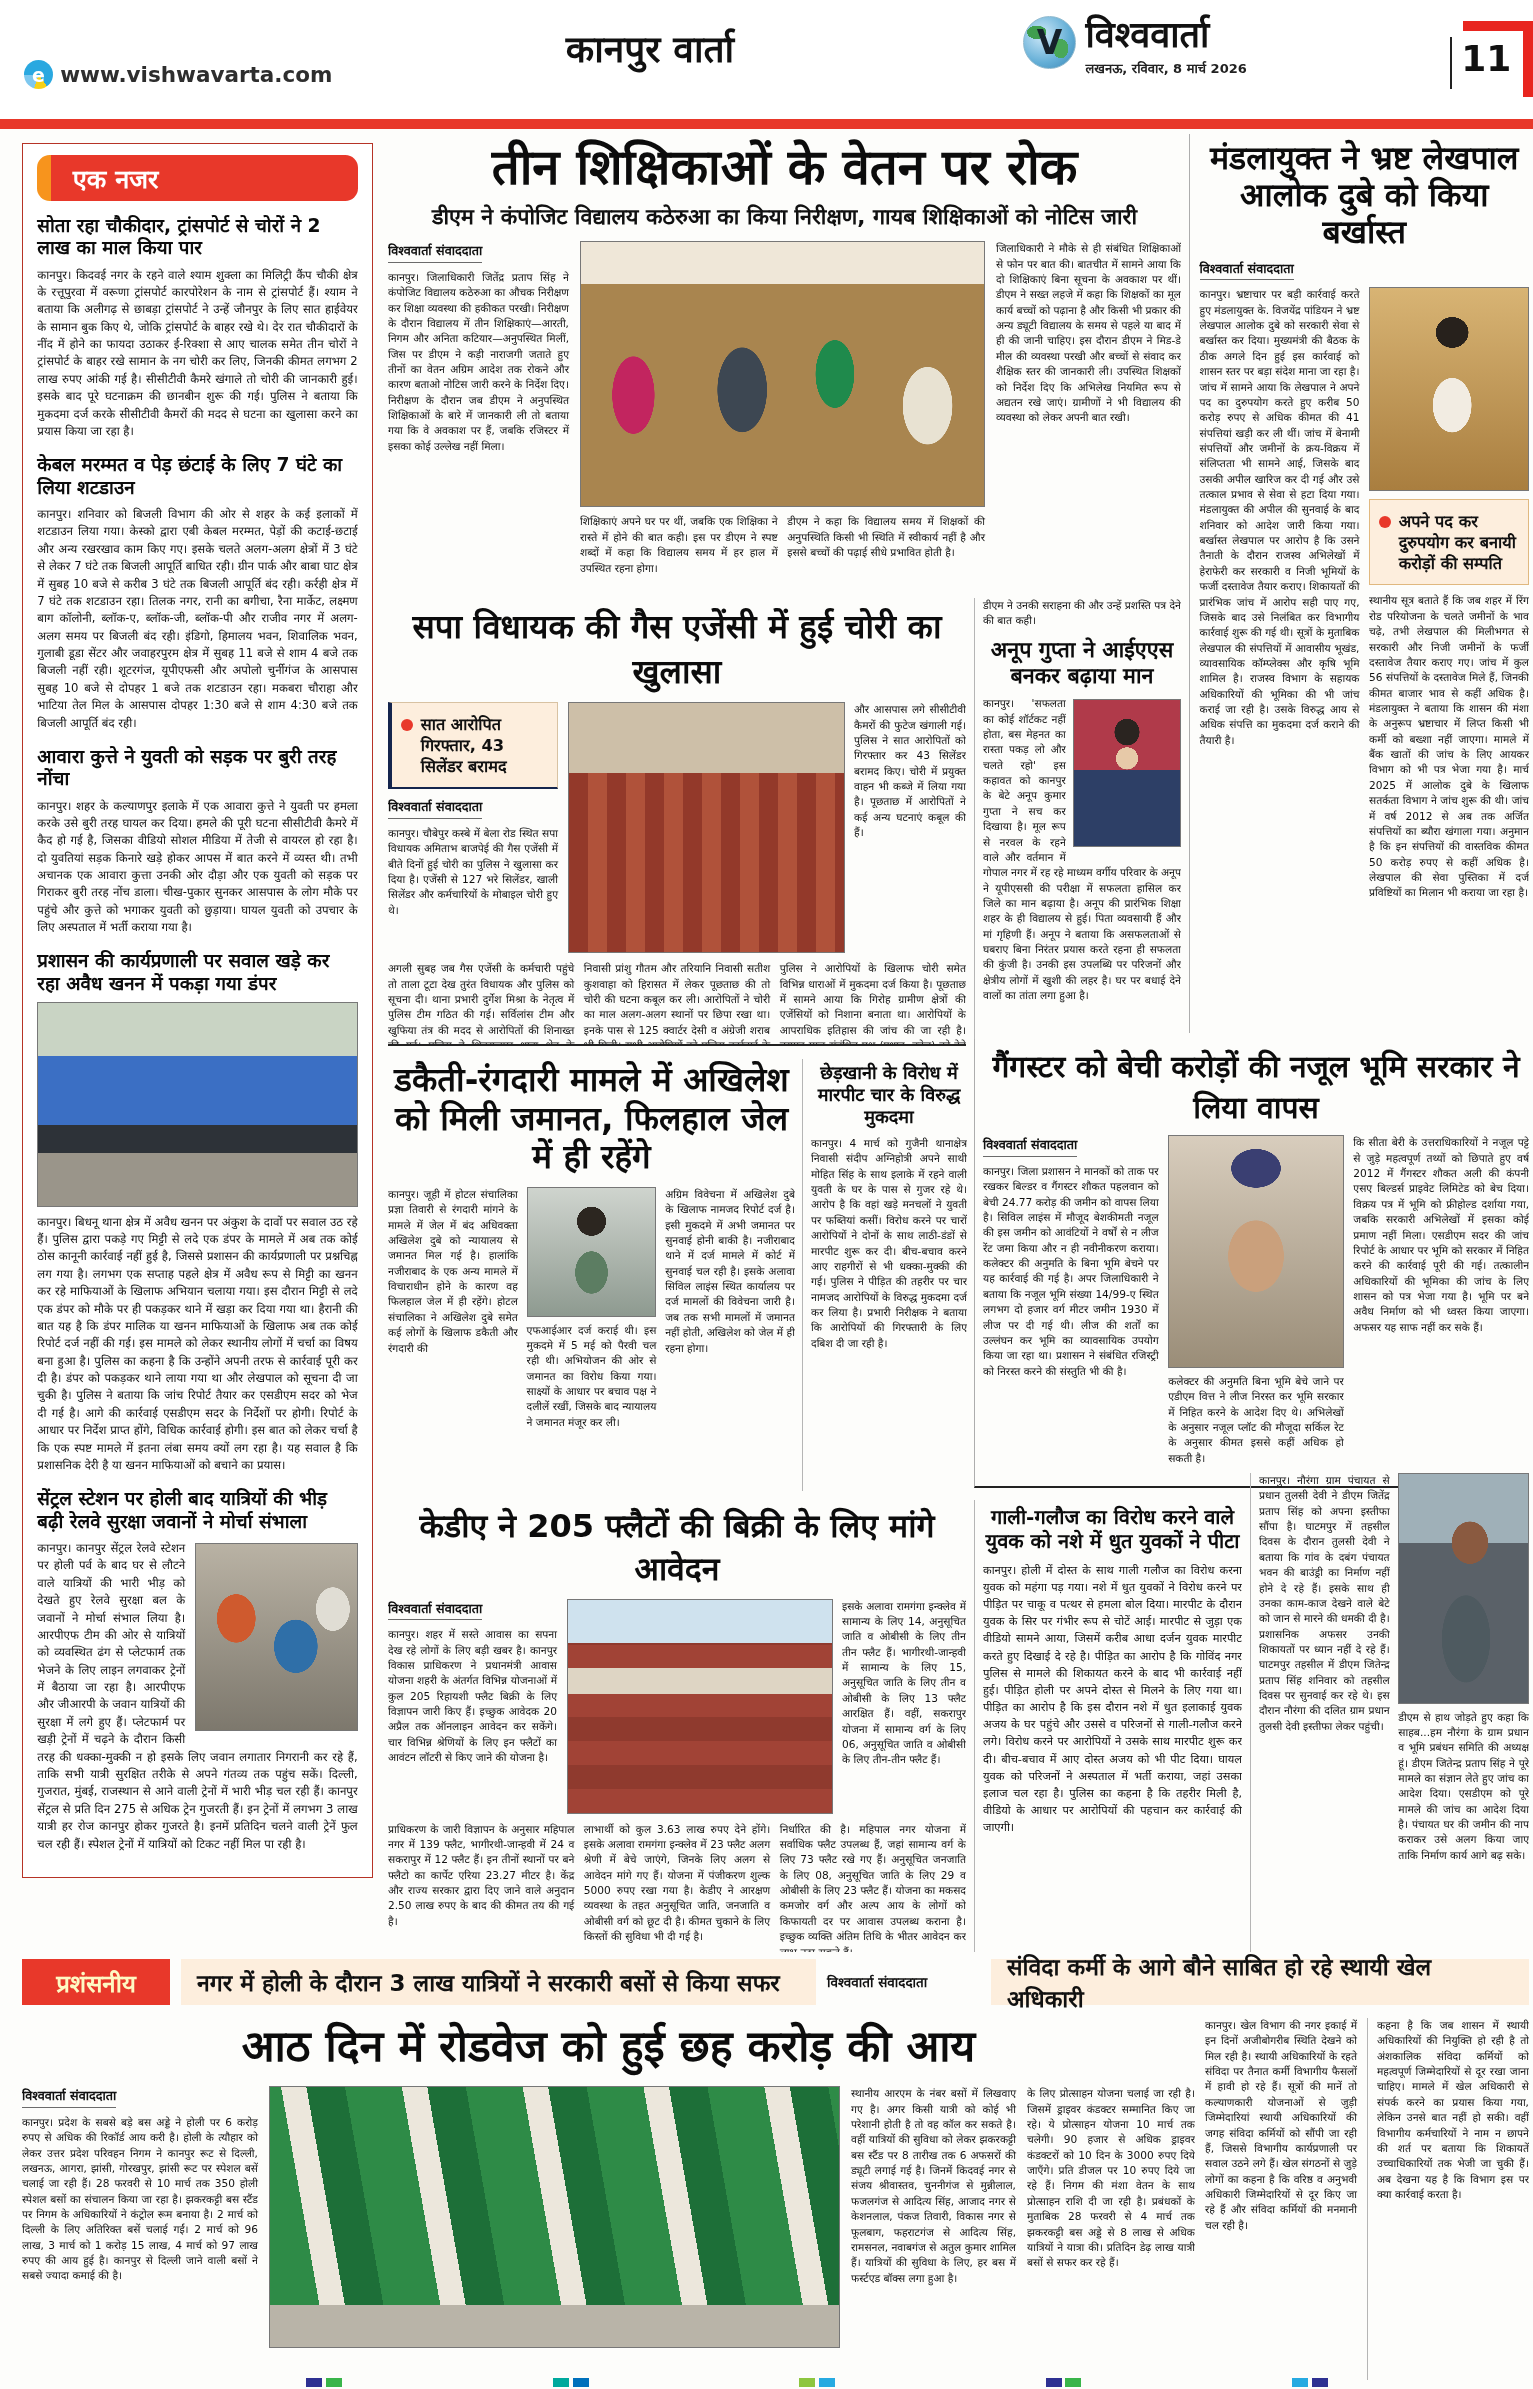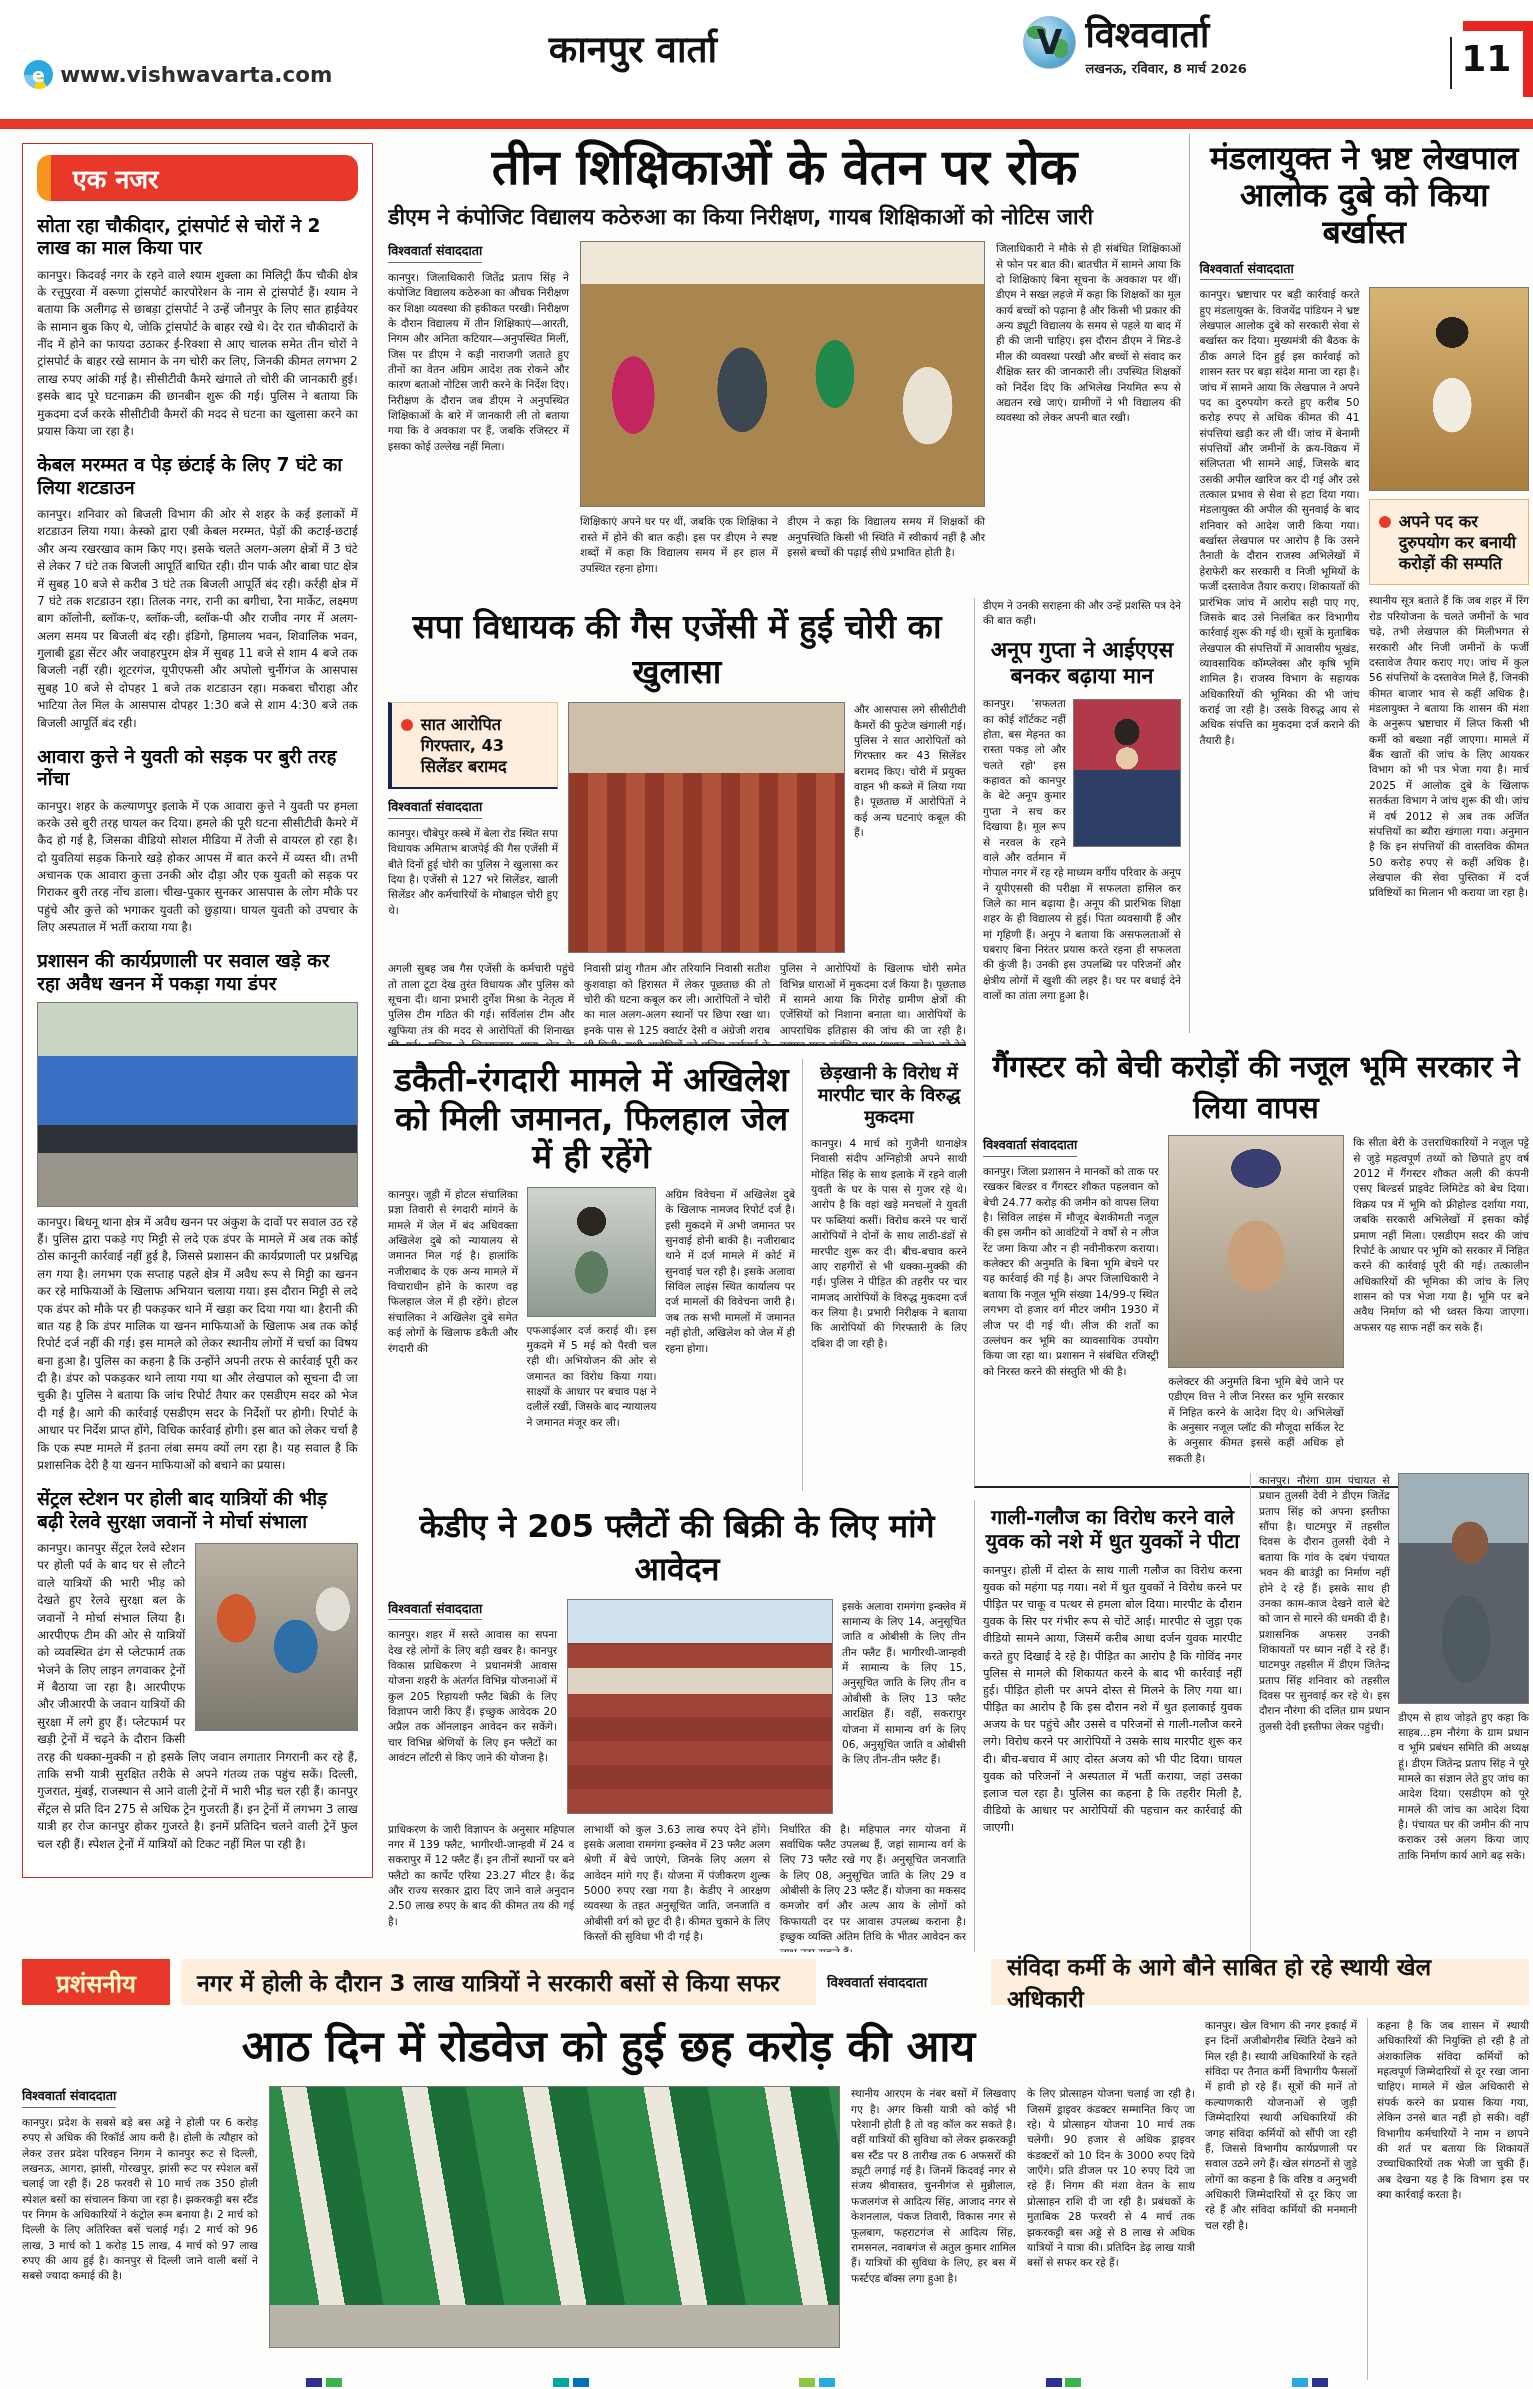--- a/index.html
+++ b/index.html
@@ -6,21 +6,21 @@
   .page{position:relative;width:1533px;height:2389px;background:#fdfdfb;font-family:"DejaVu Sans",sans-serif;color:#111;overflow:hidden;margin:0 auto}
   .b{font-size:10.6px;line-height:1.45;text-align:justify;margin:0 0 6.4px}
   h1,h2,h3{margin:0;font-weight:bold;color:#0c0c0c}
   .byline{font-weight:bold;font-size:12.7px;border-bottom:1.6px solid #6b6b6b;display:inline-block;padding-bottom:2.4px;margin:0 0 7.2px}
   .ph{border:0.8px solid #777;box-sizing:border-box}
   .dot{width:12px;height:12px;border-radius:50%;background:#e8382a;flex:none;margin-top:5.6px}
   
   .hdr{position:absolute;left:0;top:0;width:1533px;height:119px;background:#fff}
   .site{position:absolute;left:24px;top:60px;display:flex;align-items:center;gap:7.2px;font-size:21.5px;font-weight:bold;color:#2e2e2e}
   .site-icon{width:29px;height:29px;border-radius:50%;background:conic-gradient(#2aa8e0 0 40%,#f7d117 40% 55%,#7ec8ef 55% 75%,#2aa8e0 75%);color:#fff;font-size:19px;display:flex;align-items:center;justify-content:center;font-weight:bold}
-  .sec-title{position:absolute;left:291px;top:22px;width:684px;text-align:center;font-size:37px;font-weight:bold}
+  .sec-title{position:absolute;left:308px;top:22px;width:684px;text-align:center;font-size:37px;font-weight:bold}
   .brand{position:absolute;left:1023px;top:16px;display:flex;gap:9.5px;align-items:flex-start}
   .brand-logo{width:51px;height:51px;border-radius:50%;color:#15212b;font-size:33px;font-weight:bold;display:flex;align-items:center;justify-content:center;border:1.6px solid #8fb9ce;background:radial-gradient(16px 11px at 25% 30%,#3f9e4f 0 60%,transparent 61%),radial-gradient(12.7px 16px at 72% 62%,#49a858 0 60%,transparent 61%),radial-gradient(circle at 35% 35%,#cfe9f9,#63aed6 60%,#3a84b4)}
   .brand-name{font-size:36px;font-weight:bold;line-height:1.05}
   .edition{font-size:13px;margin-top:5.6px;font-weight:bold;color:#222}
   .pg-wrap{position:absolute;right:0;top:17.5px;width:86px;height:83px}
   .pg-top{position:absolute;right:0;top:3.2px;width:70px;height:10.3px;background:#e8251f}
   .pg-side{position:absolute;right:0;top:3.2px;width:10.3px;height:76px;background:#e8251f}
   .pg-line{position:absolute;left:3.2px;top:19px;width:2px;height:52px;background:#222}
   .pg{position:absolute;left:14.3px;top:20.7px;font-size:36px;font-weight:bold}
   .red-rule{position:absolute;left:0;top:119px;width:1533px;height:9.5px;background:#e8382a}
@@ -29,21 +29,21 @@
   .eye{display:flex;height:46px;border-radius:12.7px;overflow:hidden;margin-bottom:3.2px}
   .eye-accent{width:13.5px;background:#f7941d}
   .eye-main{flex:1;background:#e8382a;color:#fff;font-size:25.4px;font-weight:bold;display:flex;align-items:center;padding-left:22px}
   .sb h3{font-size:18.7px;line-height:1.22;margin:13.5px 0 6.4px}
   .sb .b{font-size:11.6px;line-height:1.5}
   .ph-truck{width:100%;height:205px;margin:3.2px 0 6.4px;background:linear-gradient(180deg,#c9d4c4 0 26%,#3b6fc4 26% 60%,#2d3238 60% 74%,#9a958a 74%)}
   .ph-station{float:right;width:163px;height:188px;margin:3.2px 0 4.8px 9.5px;background:radial-gradient(32px 40px at 25% 40%,#cf5a2e 0 60%,transparent 61%),radial-gradient(36px 44px at 62% 55%,#2f6fa8 0 60%,transparent 61%),radial-gradient(28px 36px at 85% 35%,#e0ddd4 0 60%,transparent 61%),linear-gradient(180deg,#b9b2a4,#7d786d)}
   
   .lead{position:absolute;left:388px;top:134px;width:793px;height:463px;overflow:hidden}
   .lead h1{font-size:49px;text-align:center;line-height:1.08;margin:8px 0 6.4px}
-  .lead .sub{font-size:21.5px;text-align:left;font-weight:bold;margin:0 0 11px}
+  .lead .sub{font-size:21.5px;text-align:center;font-weight:bold;margin:0 0 11px}
   .lead-row{display:flex;gap:11px}
   .lead-c1{width:181px}
   .lead-mid{width:405px}
   .ph-inspection{width:100%;height:266px;background:radial-gradient(35px 64px at 13% 58%,#c2255f 0 60%,transparent 61%),radial-gradient(41px 70px at 40% 56%,#3d4752 0 60%,transparent 61%),radial-gradient(32px 56px at 63% 50%,#1f8a4c 0 60%,transparent 61%),radial-gradient(41px 64px at 86% 62%,#e8e2d2 0 60%,transparent 61%),linear-gradient(180deg,#efe7d8 0 16%,#a9854f 16%)}
   .lead-sub2{display:flex;gap:9.5px;margin-top:7.2px}
   .lead-sub2>p{flex:1}
   .lead-cr{flex:1}
   
   .comm{position:absolute;left:1189px;top:134px;width:340px;height:899px;padding-left:9.5px;border-left:0.8px solid #adadad;box-sizing:border-box;overflow:hidden}
   .comm h2{font-size:32px;text-align:center;line-height:1.15;margin:6.4px 0 8px}

